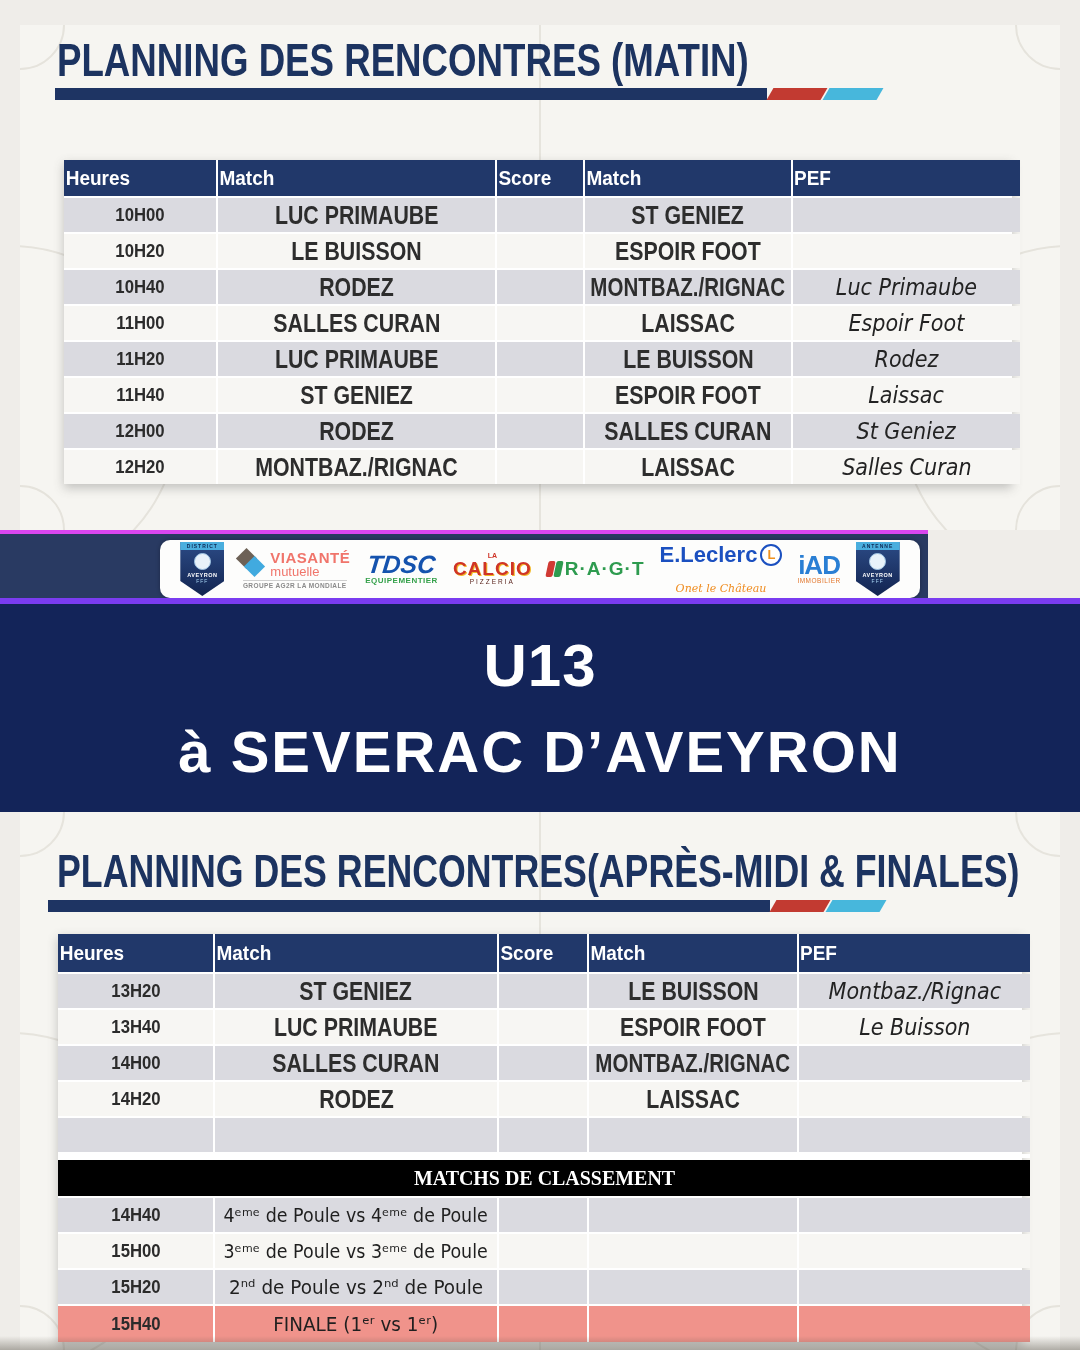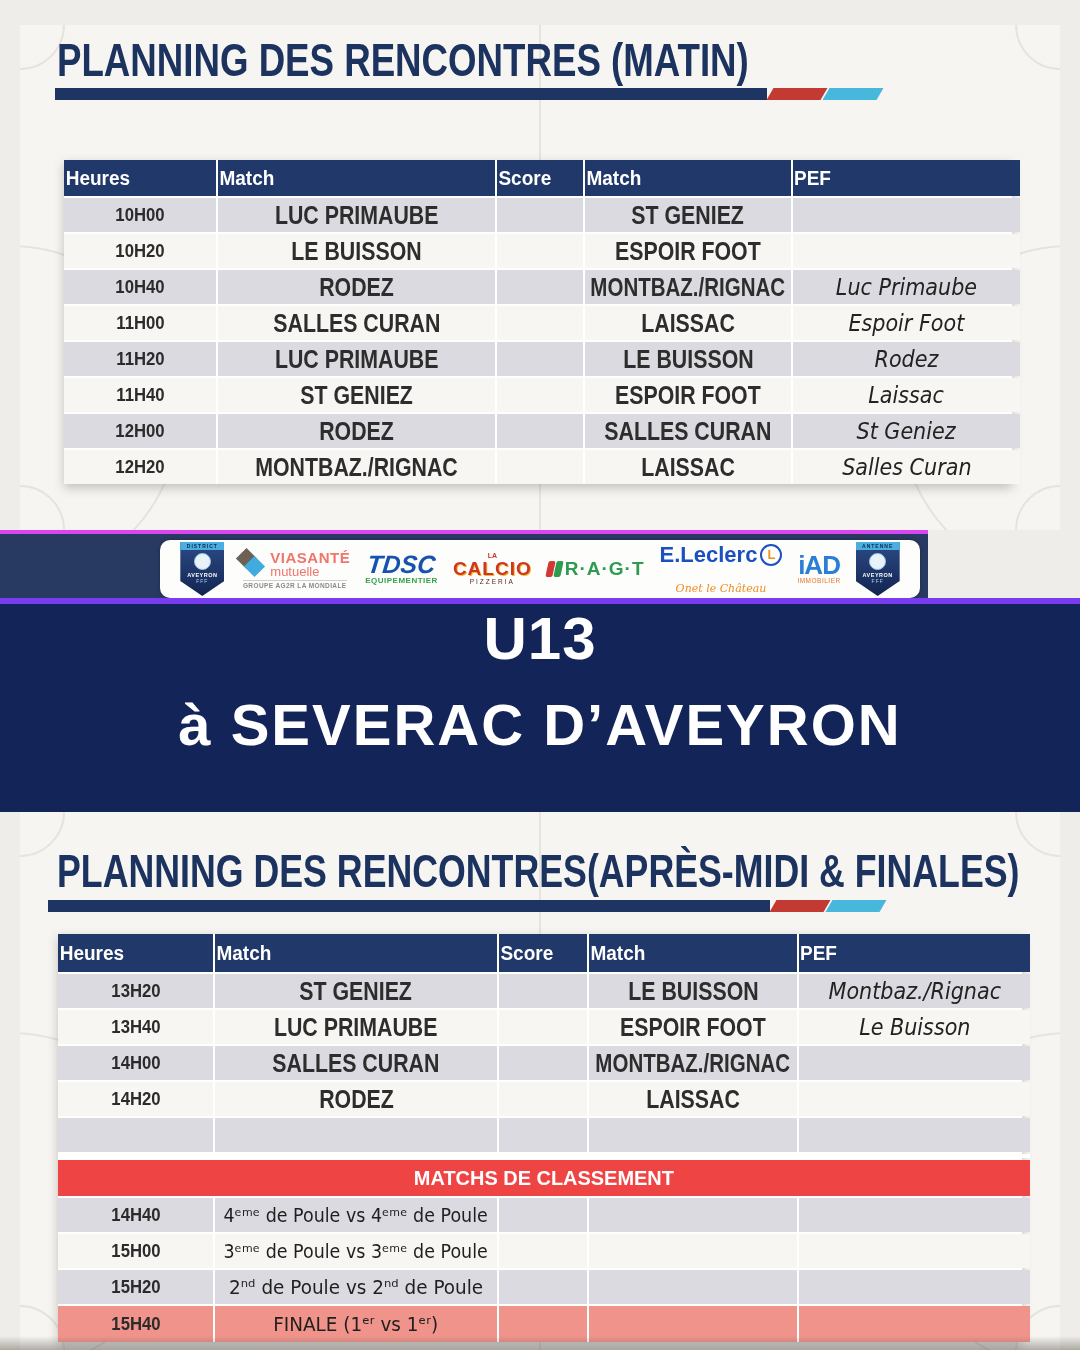--- a/index.html
+++ b/index.html
@@ -40,21 +40,21 @@
   .hc { background:#21386a; color:#fff; display:flex; align-items:center; }
   .hc span { font-weight:bold; font-size:20px; transform:scaleX(.95); white-space:nowrap; }
   .c { display:flex; align-items:center; justify-content:center; overflow:hidden; }
   .g { background:#dadae0; } .w { background:#f7f6f3; } .p { background:#f0938b; }
   .t-time { font-weight:bold; font-size:19px; color:#2b2b2b; transform:scaleX(.88); white-space:nowrap; }
   .t-team { font-weight:bold; font-size:26px; color:#2d2d2d; transform:scaleX(.82); white-space:nowrap; }
   .t-pef  { font-style:italic; font-size:23px; color:#222; transform:scaleX(.9); white-space:nowrap;
             font-family:"DejaVu Sans", sans-serif; }
   .t-small { font-size:20px; color:#1f1f1f; transform:scaleX(.92); white-space:nowrap;
              font-family:"DejaVu Sans", sans-serif; }
-  .band { grid-column:1/-1; background:#ef4444; color:#fff; display:flex; align-items:center; justify-content:center; }
+  .band { grid-column:1/-1; background:#000000; color:#fff; display:flex; align-items:center; justify-content:center;font-family:Liberation Serif, serif; }
   .band span { font-weight:bold; font-size:21px; transform:scaleX(.95); }
   .sp-row { grid-column:1/-1; background:#ffffff; }
 
   
   .strip { position:absolute; left:0; top:530px; width:928px; height:68px; background:#293a62;
            border-top:4px solid #d946ef; }
   .logo-bar { position:absolute; left:160px; top:6px; width:760px; height:58px; background:#fdfdfc;
               border-radius:10px; display:flex; align-items:center; justify-content:center; gap:15px;
               padding:0 8px; box-shadow:0 0 4px rgba(0,0,0,.3); }
   .badge { width:44px; height:54px; background:linear-gradient(#2c4b86,#122450);
@@ -96,21 +96,21 @@
                 font-weight:bold; display:flex; align-items:center; justify-content:center;
                 font-size:13px; margin-left:3px; background:#fff; }
   .lec-sub { font-size:11px; color:#ef8c1f; font-style:italic; font-family:"DejaVu Serif", serif;margin-top:16px; }
   .sp-iad { text-align:center; }
   .iad-name { font-size:26px; font-weight:bold; color:#2a7fd4; letter-spacing:-1px; line-height:.9; }
   .iad-sub { font-size:6.5px; color:#e2762c; letter-spacing:.5px; }
 
   
   .banner { position:absolute; left:0; top:598px; width:1080px; height:214px; background:#132459;
             border-top:6px solid #7a3cf0; display:flex; flex-direction:column; align-items:center;
-            justify-content:flex-start; gap:18px; }
+            justify-content:center; gap:18px; }
   .banner-l1 { color:#fff; font-weight:bold; font-size:60px; letter-spacing:1px; }
   .banner-l2 { color:#fff; font-weight:bold; font-size:58px; letter-spacing:2px; white-space:nowrap; }
 
   .bottom-shade { position:absolute; left:0; bottom:0; width:1080px; height:14px;
                   background:linear-gradient(rgba(0,0,0,0), rgba(90,85,75,.45)); }
 </style>
 </head>
 <body>
 
 <div class="page">

